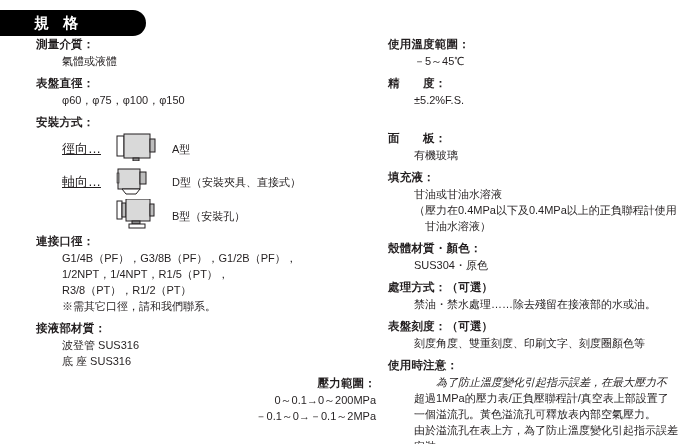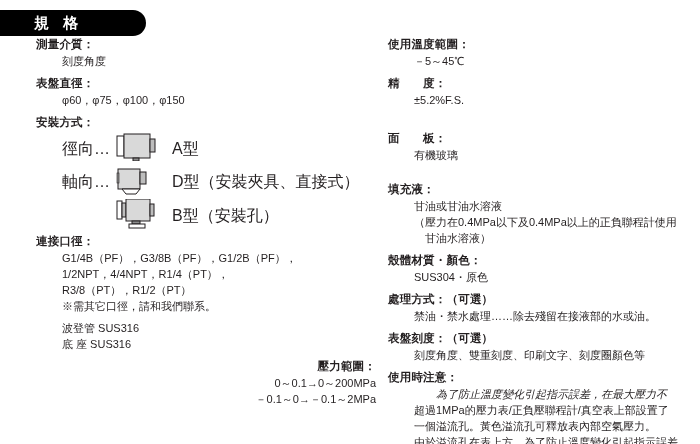--- a/index.html
+++ b/index.html
@@ -71,27 +71,28 @@
   
   .mount-row {
     position: relative;
     padding-left: 26px;
     height: 34px;
   }
   .mount-row .mount-text {
     position: absolute;
     left: 26px;
     top: 11px;
-    font-size: 16px;
+    font-size: 13px;
     line-height: 14px;
     white-space: nowrap;
+    text-decoration: underline;
   }
   .mount-row .mount-after {
     position: absolute;
-    font-size: 16px;
+    font-size: 11px;
     line-height: 14px;
     white-space: nowrap;
   }
   .fig {
     position: absolute;
   }
 
   
   .para {
     font-size: 11px;
@@ -105,21 +106,21 @@
 
 <div class="header">
   <div class="header-bar"></div>
   <div class="header-title">規 格</div>
 </div>
 
 <div class="col col-left">
 
   <div class="block">
     <div class="lbl">測量介質：</div>
-    <div class="val">刻度角度</div>
+    <div class="val">氣體或液體</div>
   </div>
 
   <div class="block" style="margin-top:6px;">
     <div class="lbl">表盤直徑：</div>
     <div class="val">φ60，φ75，φ100，φ150</div>
   </div>
 
   <div class="block" style="margin-top:6px;">
     <div class="lbl">安裝方式：</div>
 
@@ -160,26 +161,27 @@
           <rect x="13" y="25" width="16" height="4" fill="#ffffff" stroke="#231f20" stroke-width="1"></rect>
         </svg>
       </div>
       <div class="mount-after" style="left:136px; top:12px;">B型（安裝孔）</div>
     </div>
   </div>
 
   <div class="block" style="margin-top:2px;">
     <div class="lbl">連接口徑：</div>
     <div class="val">G1/4B（PF），G3/8B（PF），G1/2B（PF），</div>
-    <div class="val">1/2NPT，4/4NPT，R1/4（PT），</div>
+    <div class="val">1/2NPT，1/4NPT，R1/5（PT），</div>
     <div class="val">R3/8（PT），R1/2（PT）</div>
     <div class="val">※需其它口徑，請和我們聯系。</div>
   </div>
 
   <div class="block" style="margin-top:6px;">
+    <div class="lbl">接液部材質：</div>
     <div class="val">波登管  SUS316</div>
     <div class="val">底  座  SUS316</div>
   </div>
 
   <div class="block" style="margin-top:6px;text-align:right;">
     <div class="lbl">壓力範圍：</div>
     <div class="val">0～0.1→0～200MPa</div>
     <div class="val">－0.1～0→－0.1～2MPa</div>
   </div>
 </div>
@@ -194,21 +196,21 @@
   <div class="block" style="margin-top:6px;">
     <div class="lbl">精　　度：</div>
     <div class="val">±5.2%F.S.</div>
   </div>
 
   <div class="block" style="margin-top:22px;">
     <div class="lbl">面　　板：</div>
     <div class="val">有機玻璃</div>
   </div>
 
-  <div class="block" style="margin-top:18px;">
+  <div class="block" style="margin-top:6px;">
     <div class="lbl">填充液：</div>
     <div class="val">甘油或甘油水溶液</div>
     <div class="val">（壓力在0.4MPa以下及0.4MPa以上的正負聯程計使用</div>
     <div class="val">　甘油水溶液）</div>
   </div>
 
   <div class="block" style="margin-top:6px;">
     <div class="lbl">殼體材質・顏色：</div>
     <div class="val">SUS304・原色</div>
   </div>

